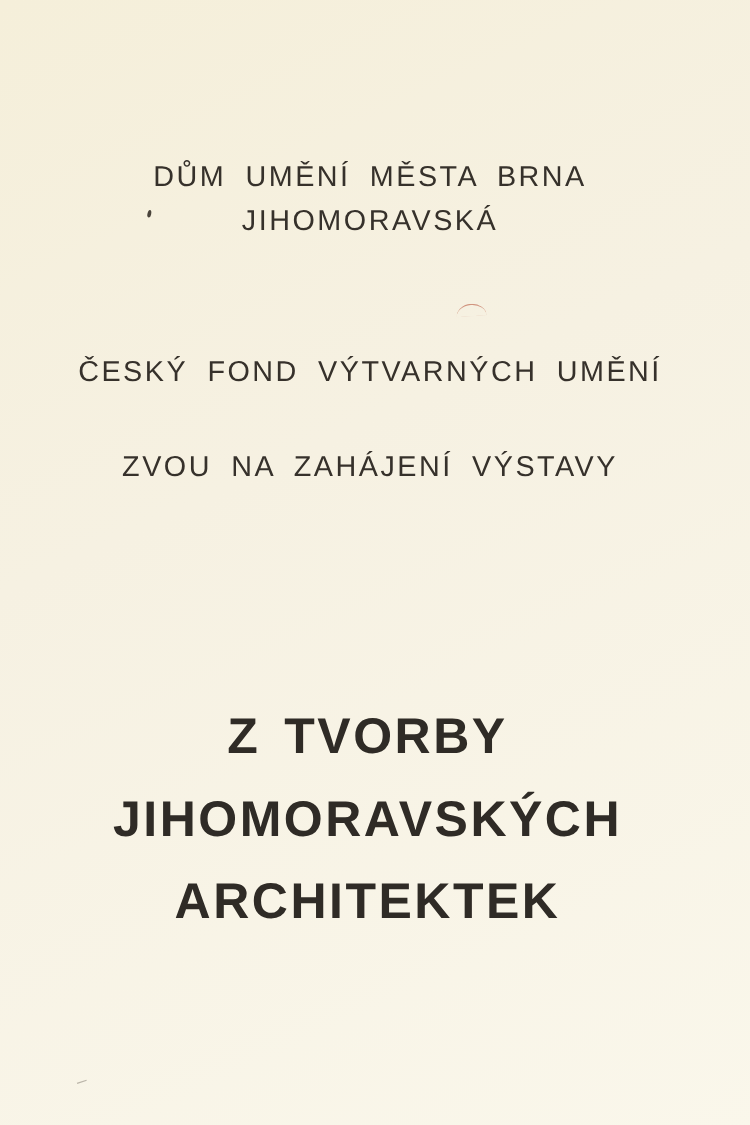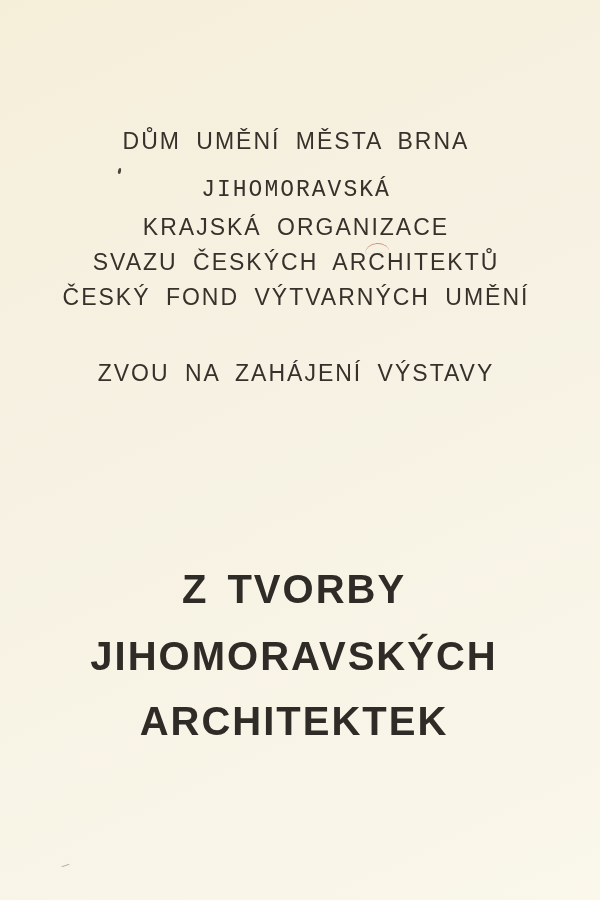--- a/index.html
+++ b/index.html
@@ -25,21 +25,21 @@
     transform: translateX(-50%);
     white-space: nowrap;
     color: #36312b;
     font-size: 23px;
     font-weight: 500;
     letter-spacing: 2px;
     word-spacing: 7px;
     line-height: 26px;
   }
   .venue      { top: 128px; }
-  .org-0      { top: 177px; font-family: Liberation Mono, monospace; }
+  .org-0      { top: 163px; }
   .org-1      { top: 214px; }
   .org-2      { top: 249px; }
   .org-3      { top: 284px; }
   .invite     { top: 360px; }
   .title-line {
     position: absolute;
     left: 294px;
     transform: translateX(-50%);
     white-space: nowrap;
     color: #2f2b26;
@@ -89,23 +89,21 @@
 <body>
 
 <div class="card">
 
   <div class="line venue">DŮM UMĚNÍ MĚSTA BRNA</div>
 
   <span class="speck"></span>
 
   <div class="line org-0">JIHOMORAVSKÁ</div>
 
-  <div class="line org-1">KRAJSKÁ ORGANIZACE</div>
 
-  <div class="line org-2">SVAZU ČESKÝCH ARCHITEKTŮ</div>
 
   <span class="red-scratch"></span>
 
   <div class="line invite">ZVOU NA ZAHÁJENÍ VÝSTAVY</div>
 
   <div class="line org-3">ČESKÝ FOND VÝTVARNÝCH UMĚNÍ</div>
 
   <div class="title-line title-0">Z TVORBY</div>
 
   <div class="title-line title-1">JIHOMORAVSKÝCH</div>

